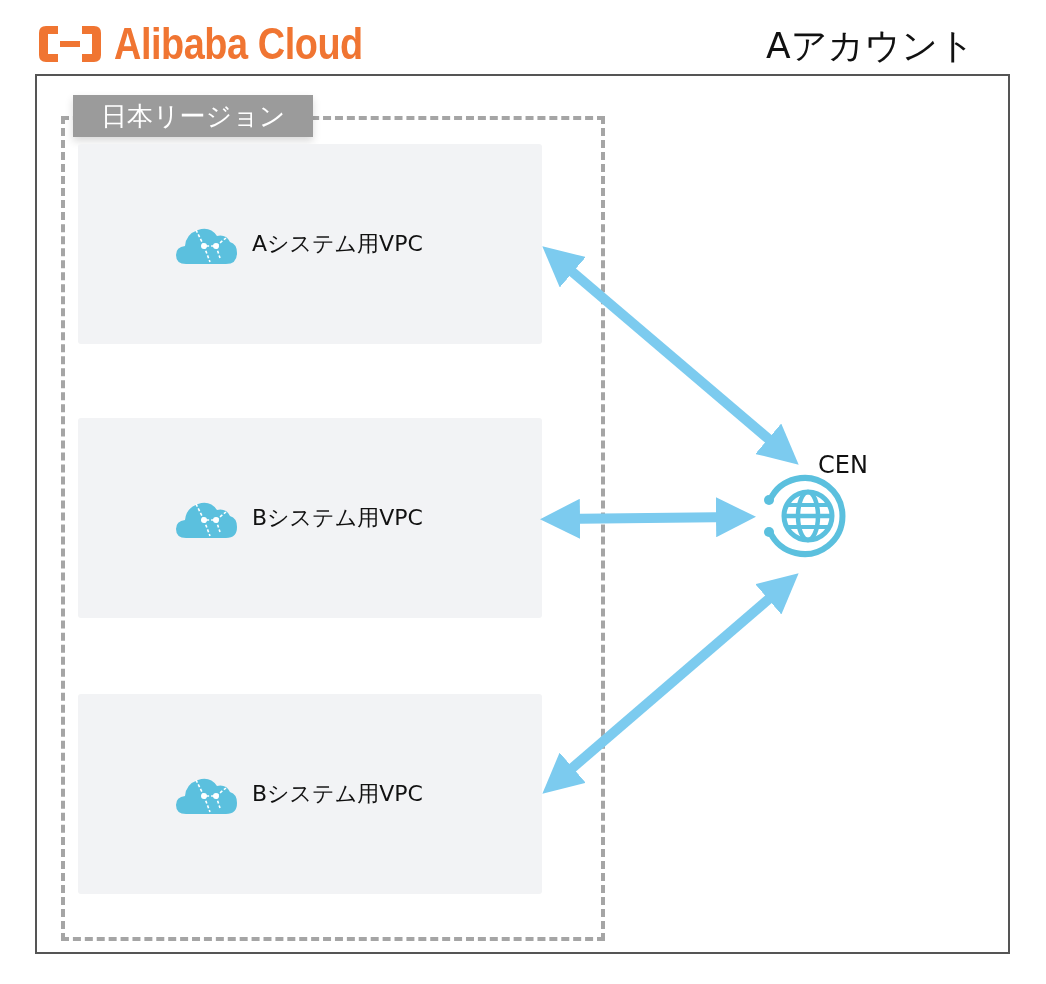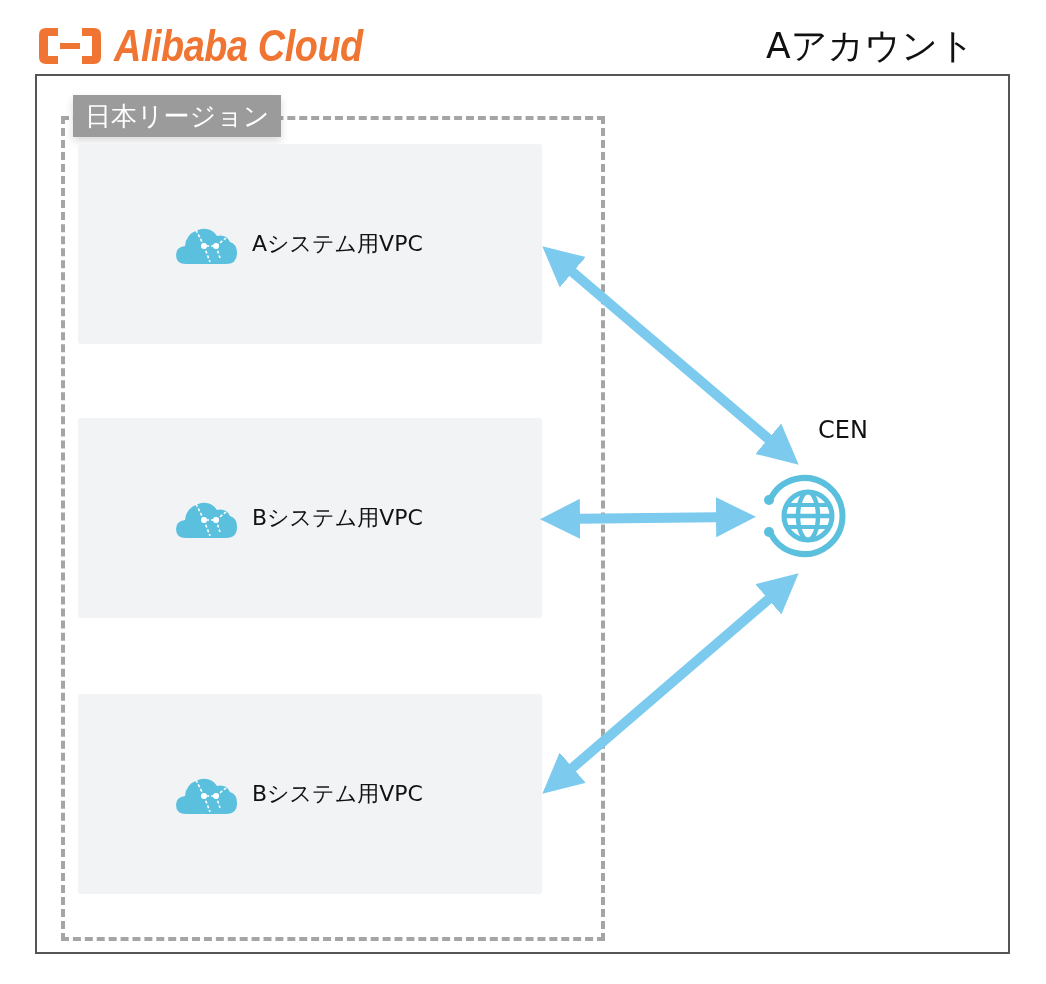--- a/index.html
+++ b/index.html
@@ -1,38 +1,38 @@
 <!DOCTYPE html>
 <html><head>
   <meta charset="utf-8">
   <style>
     html, body { margin:0; padding:0; background:#ffffff; }
     body { width:1046px; height:984px; position:relative; overflow:hidden;
            font-family:"DejaVu Sans", "Liberation Sans", sans-serif; color:#111; }
-    .logo { position:absolute; left:36px; top:20px; height:48px; display:flex; align-items:flex-end;font-style:italic; }
+    .logo { position:absolute; left:36px; top:20px; height:48px; display:flex; align-items:center; }
     .logo-mark { width:68px; height:44px; }
     .logo-text { font-family:"Liberation Sans", sans-serif; font-size:44px; font-weight:bold;
                  color:#f07532; margin-left:10px; letter-spacing:-0.5px; transform:scaleX(0.86);
                  transform-origin:left center; line-height:44px; }
     .account-title { position:absolute; left:766px; top:24px; font-size:36px; line-height:44px; color:#111; }
     .account-box { position:absolute; left:35px; top:74px; width:975px; height:880px;
                    border:2px solid #555555; box-sizing:border-box; }
     .region-box { position:absolute; left:61px; top:116px; width:544px; height:825px;
                   border:4px dashed #a5a5a5; box-sizing:border-box; }
-    .region-label { position:absolute; left:73px; top:95px; height:42px; padding:0 12px;
+    .region-label { position:absolute; left:73px; top:95px; height:42px; padding:0 28px;
                     background:#9b9b9b; color:#fff; font-size:26px; line-height:42px;
                     box-shadow:0 4px 8px rgba(0,0,0,0.15); }
     .vpc { position:absolute; left:78px; width:464px; height:200px; background:#f2f3f5;
            border-radius:3px; display:flex; }
     .vpc-inner { display:flex; align-items:center; margin-left:96px; }
     .vpc-icon { width:64px; height:48px; }
     .vpc-label { font-size:22px; margin-left:14px; color:#111; }
     .arrows { position:absolute; left:0; top:0; width:1046px; height:984px; pointer-events:none; }
     .cen { position:absolute; left:758px; top:470px; width:92px; height:92px; }
-    .cen-label { position:absolute; left:818px; top:416px; font-size:24px; color:#111; }
+    .cen-label { position:absolute; left:818px; top:451px; font-size:24px; color:#111; }
   </style>
 </head>
 <body>
 
 <div class="logo">
   <svg class="logo-mark" viewBox="0 0 68 44">
     <path d="M22 4 H10 Q3 4 3 11 V33 Q3 40 10 40 H22 V32 H12 V12 H22 Z" fill="#f07532"></path>
     <path d="M46 4 H58 Q65 4 65 11 V33 Q65 40 58 40 H46 V32 H56 V12 H46 Z" fill="#f07532"></path>
     <rect x="24" y="19" width="20" height="6" fill="#f07532"></rect>
   </svg>

